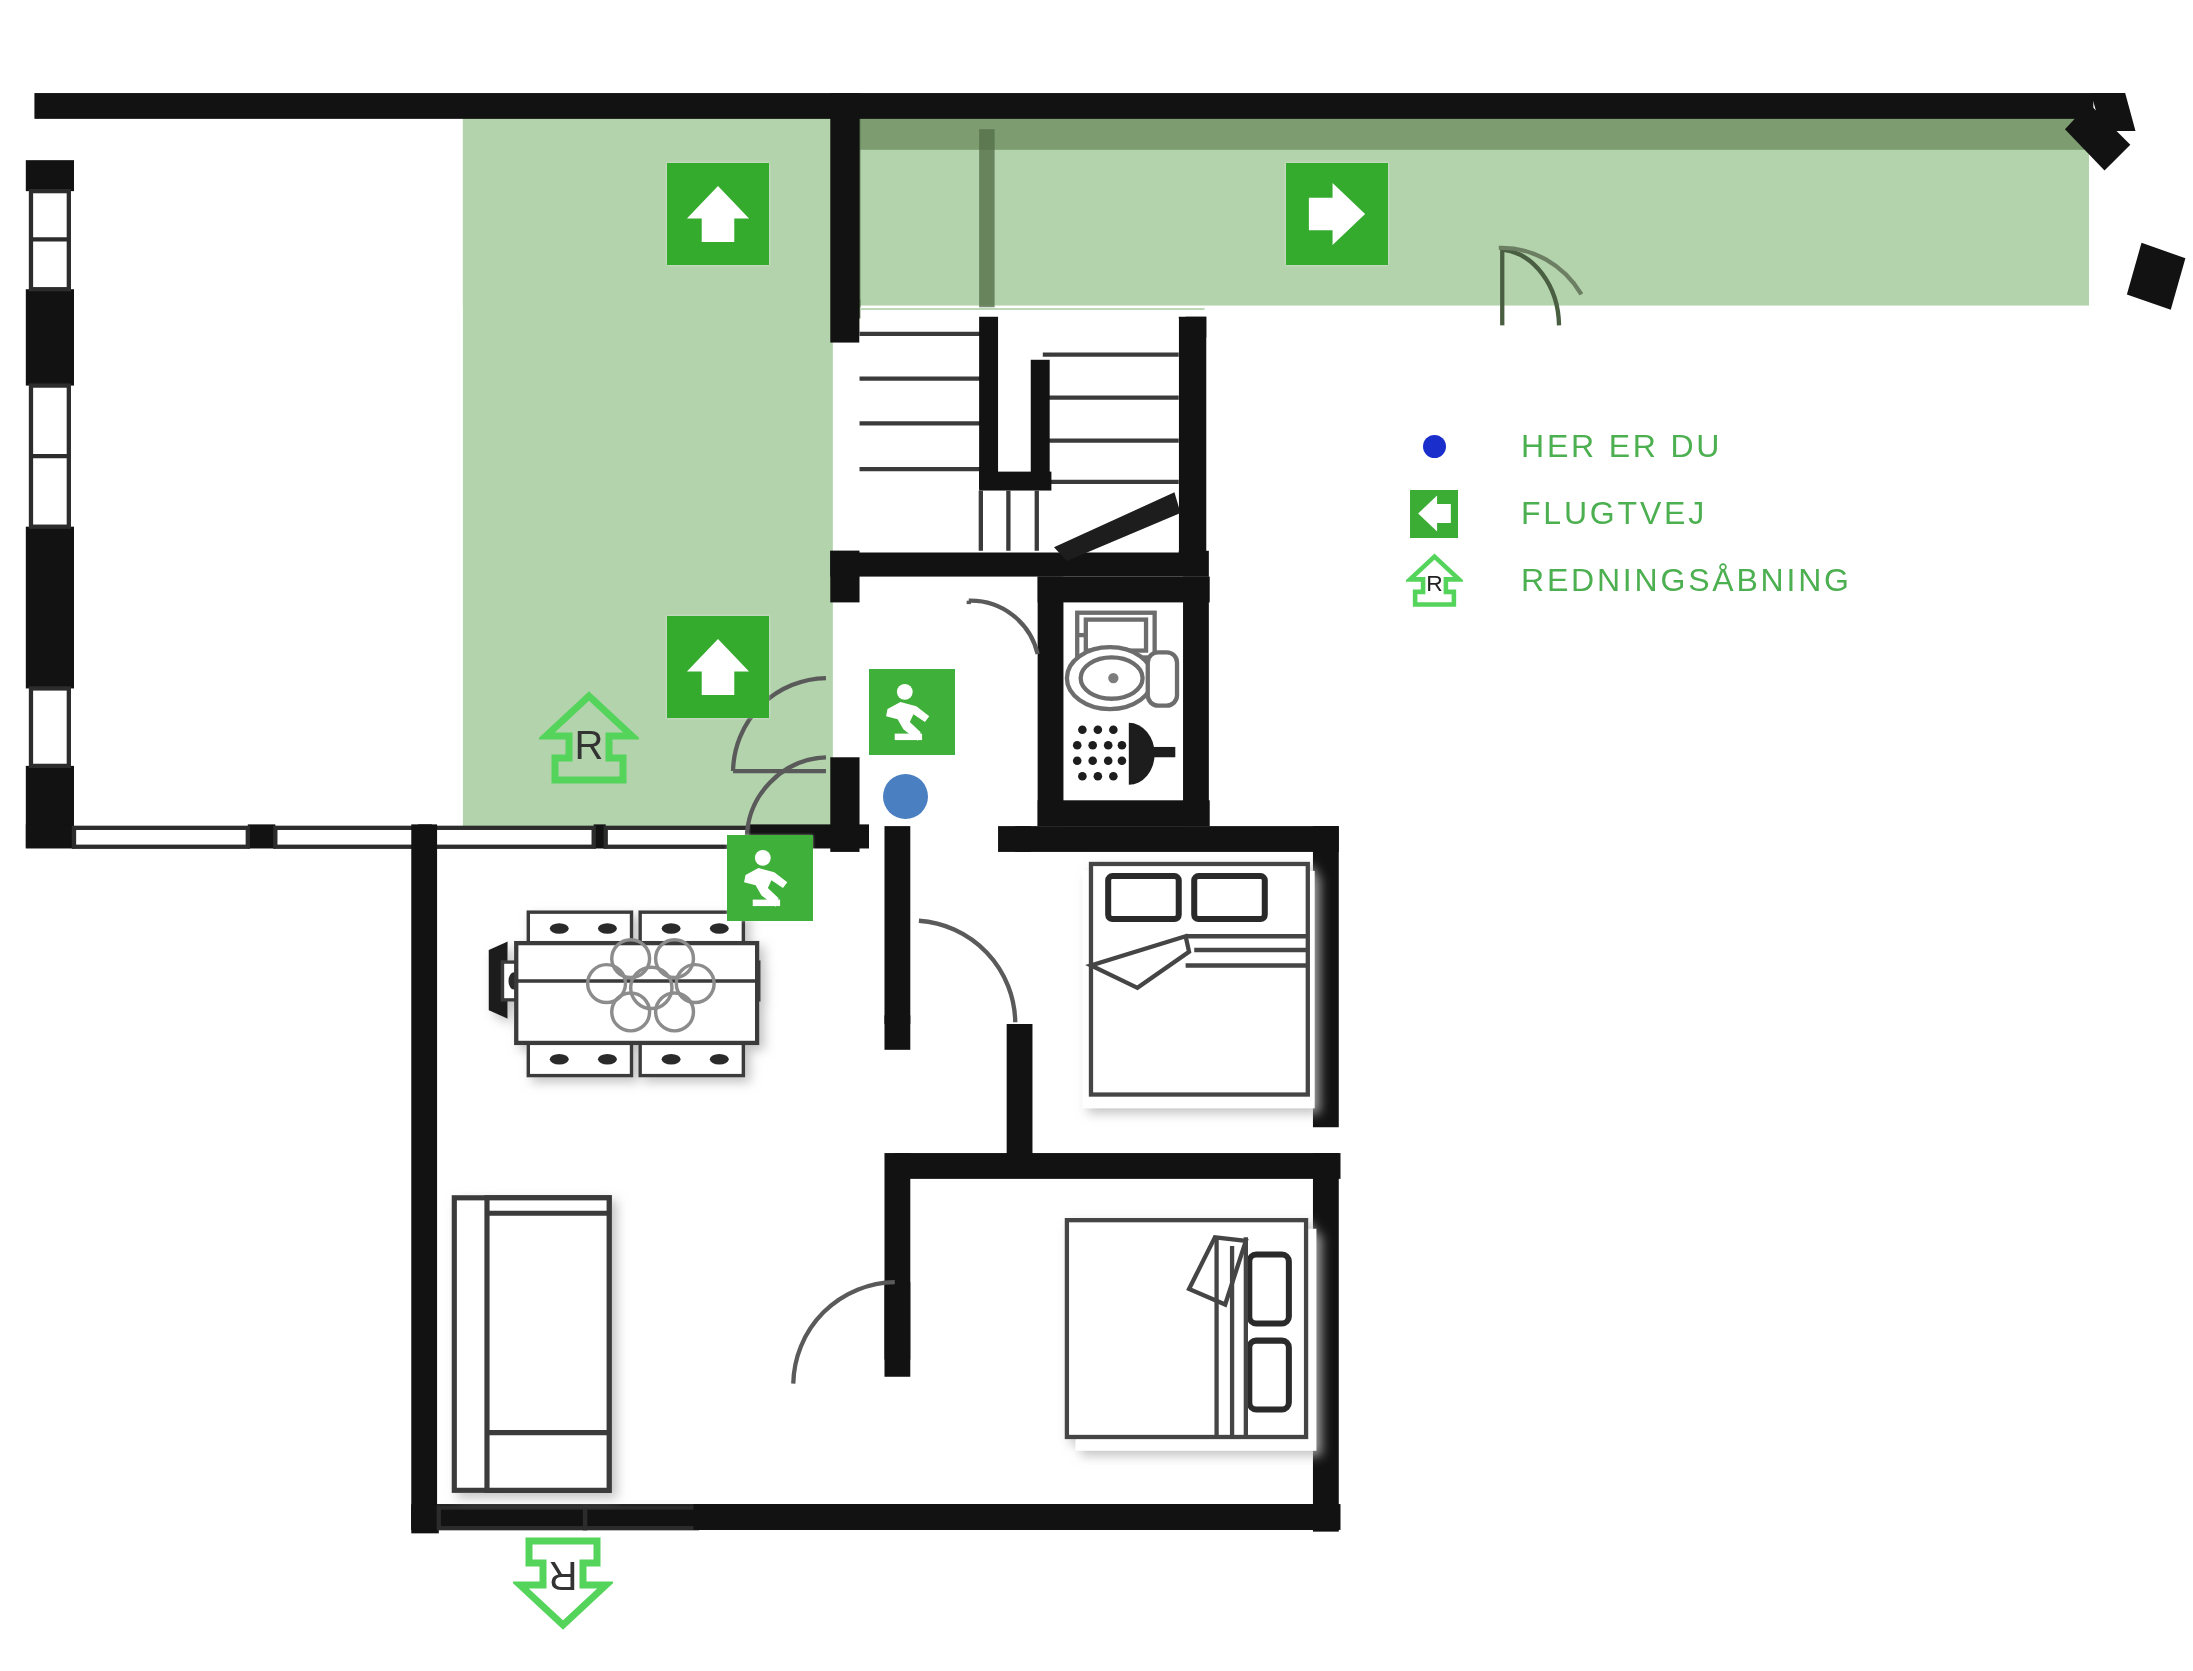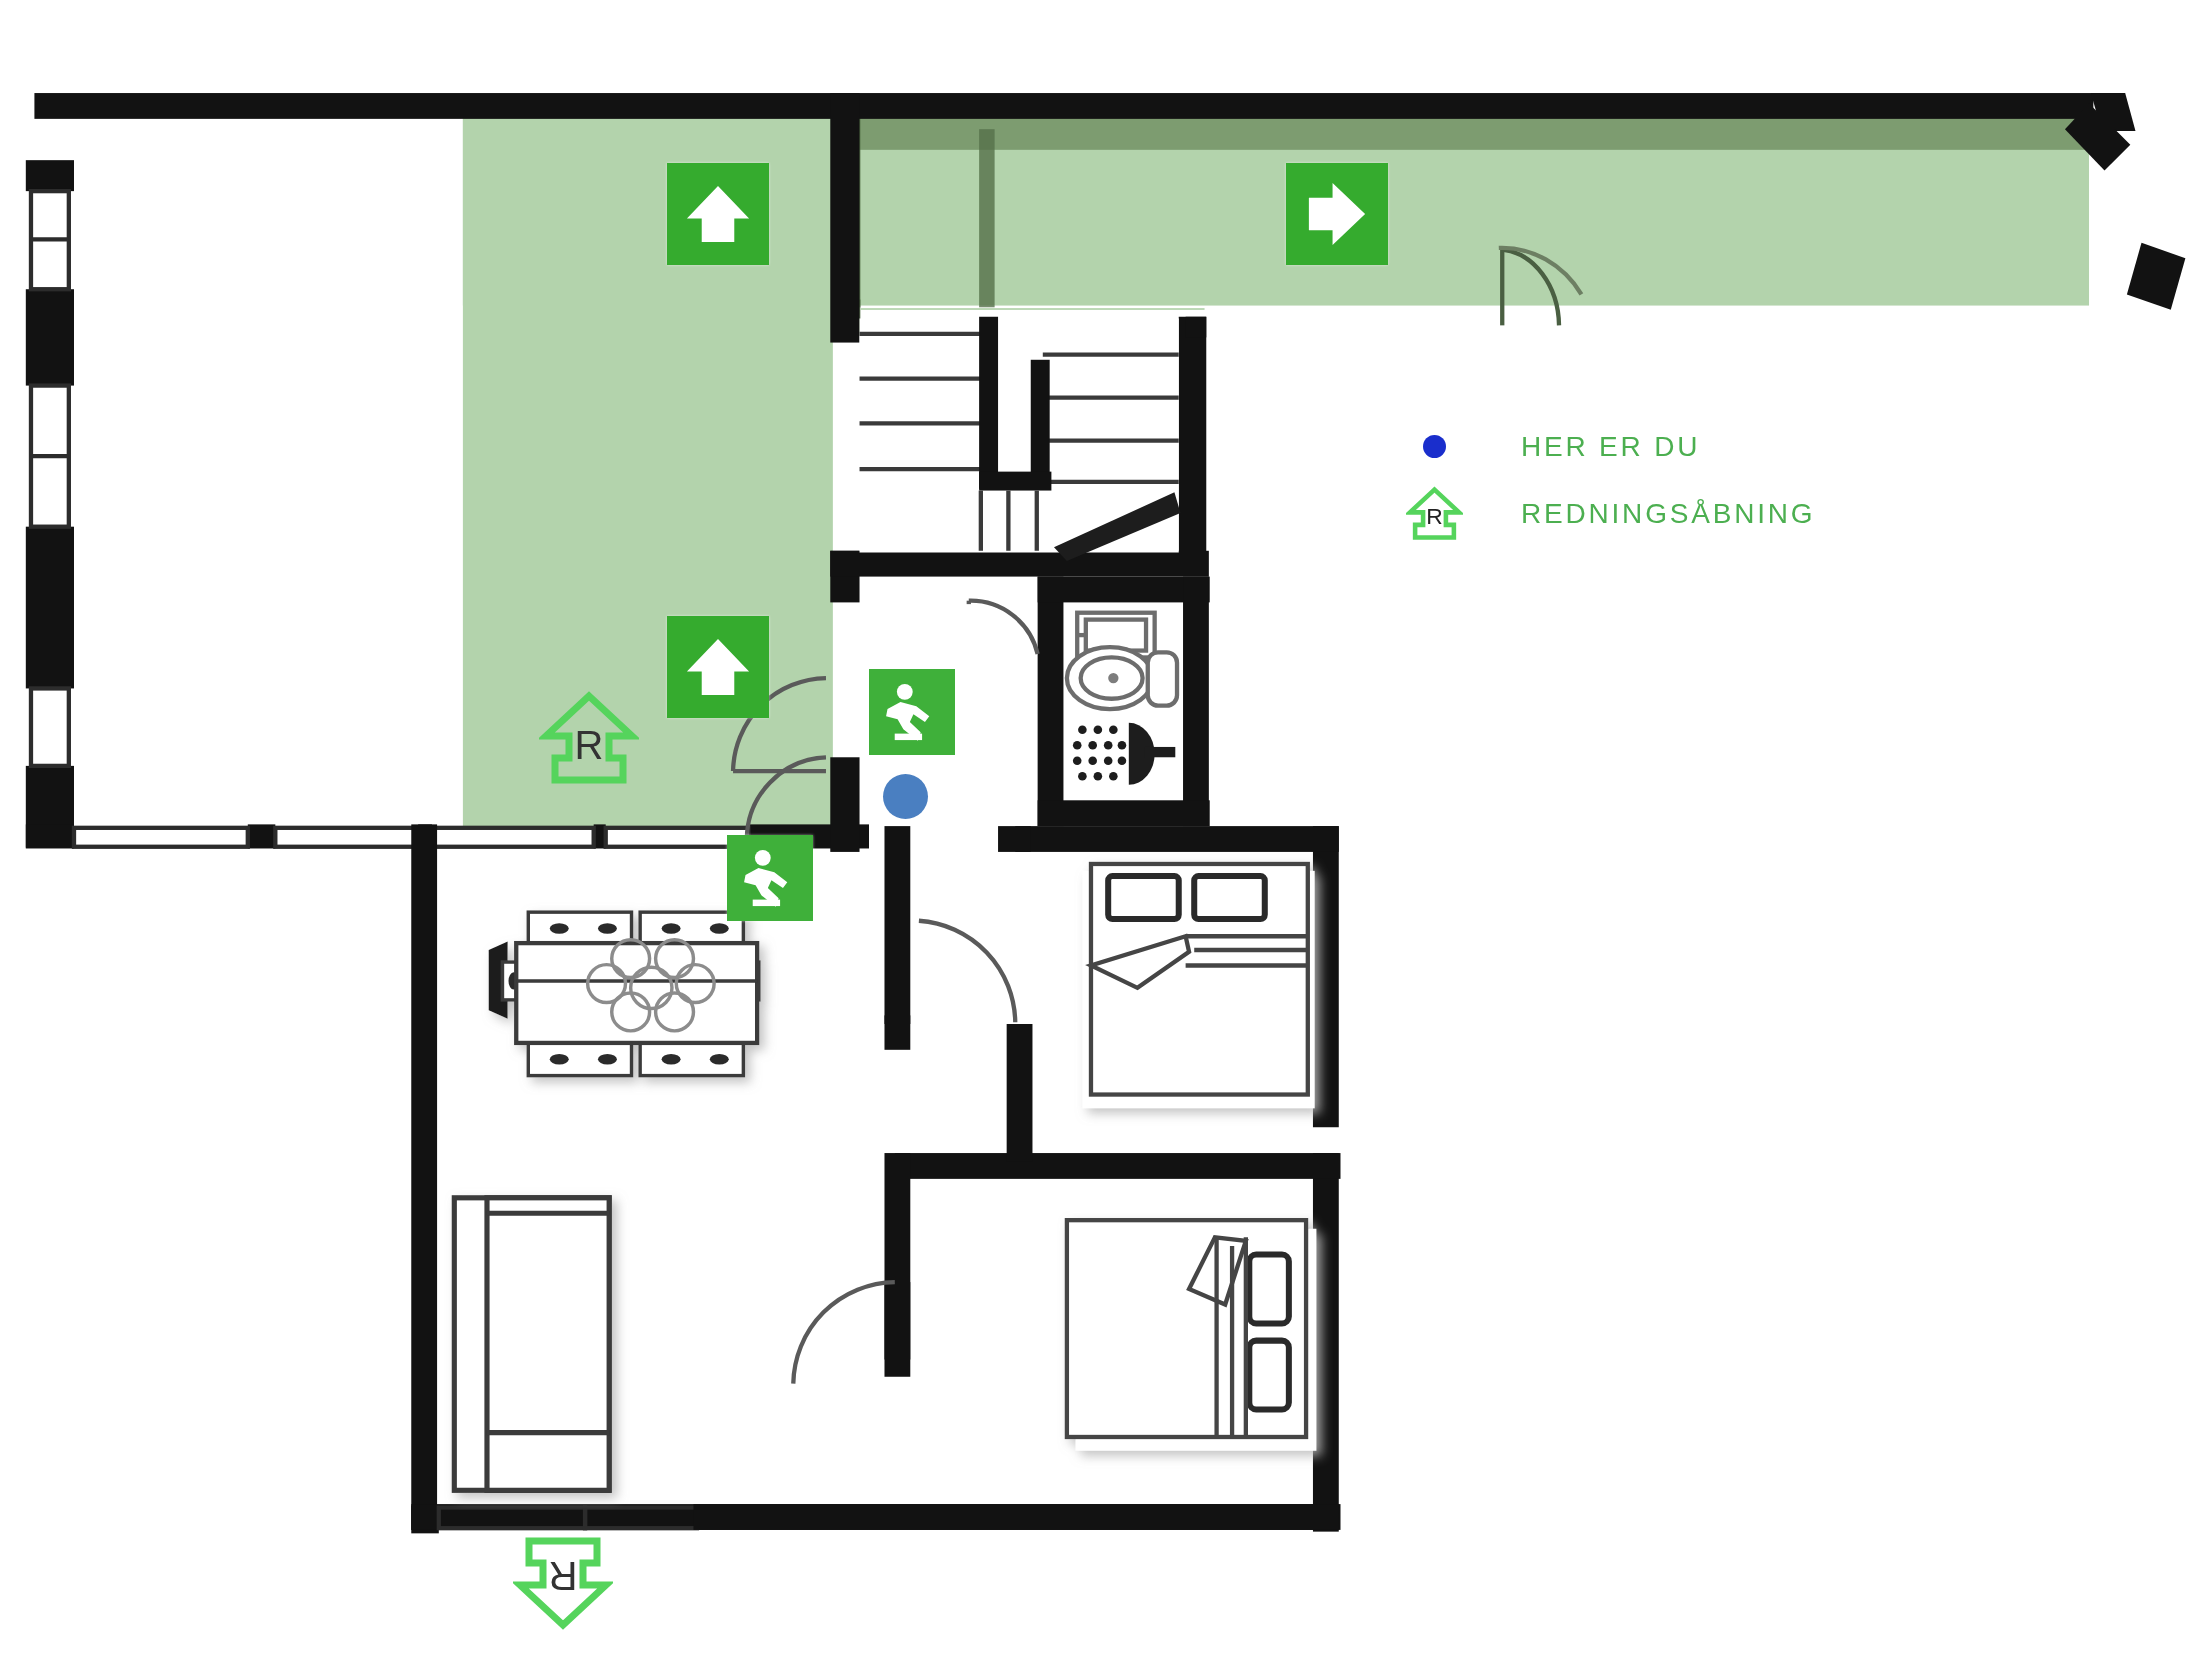--- a/index.html
+++ b/index.html
@@ -41,21 +41,21 @@
     width: 64px;
     height: 64px;
     display: flex;
     align-items: center;
     justify-content: center;
     flex: 0 0 64px;
   }
   .legend-label {
     margin-left: 55px;
     color: #4caf50;
-    font-size: 28px;
+    font-size: 32px;
     letter-spacing: 2.8px;
     white-space: nowrap;
     font-family: "Liberation Sans", sans-serif;
   }
   .blue-dot {
     width: 23px;
     height: 23px;
     border-radius: 50%;
     background: #1a2ecc;
   }
@@ -402,20 +402,30 @@
   <div id="legend">
 
     <div class="legend-row">
       <div class="legend-glyph">
         <div class="blue-dot"></div>
       </div>
       <div class="legend-label">HER ER DU</div>
     </div>
 
 
+    <div class="legend-row">
+      <div class="legend-glyph">
+        <div class="sq-sign">
+          <svg viewBox="0 0 100 100" width="43" height="43">
+            <polygon points="12,50 56,8 56,28 88,28 88,72 56,72 56,92" fill="#ffffff"></polygon>
+          </svg>
+        </div>
+      </div>
+      <div class="legend-label">FLUGTVEJ</div>
+    </div>
 
     <div class="legend-row">
       <div class="legend-glyph">
         <svg viewBox="0 0 100 100" width="57" height="57">
           <path d="M50 8 L93 48 L70 48 L70 70 L84 70 L84 92 L16 92 L16 70 L30 70 L30 48 L7 48 Z" fill="none" stroke="#55d45c" stroke-width="8"></path>
           <text x="50" y="58" font-family="Liberation Sans, sans-serif" font-size="40" fill="#222222" text-anchor="middle" dominant-baseline="middle">R</text>
         </svg>
       </div>
       <div class="legend-label">REDNINGSÅBNING</div>
     </div>

